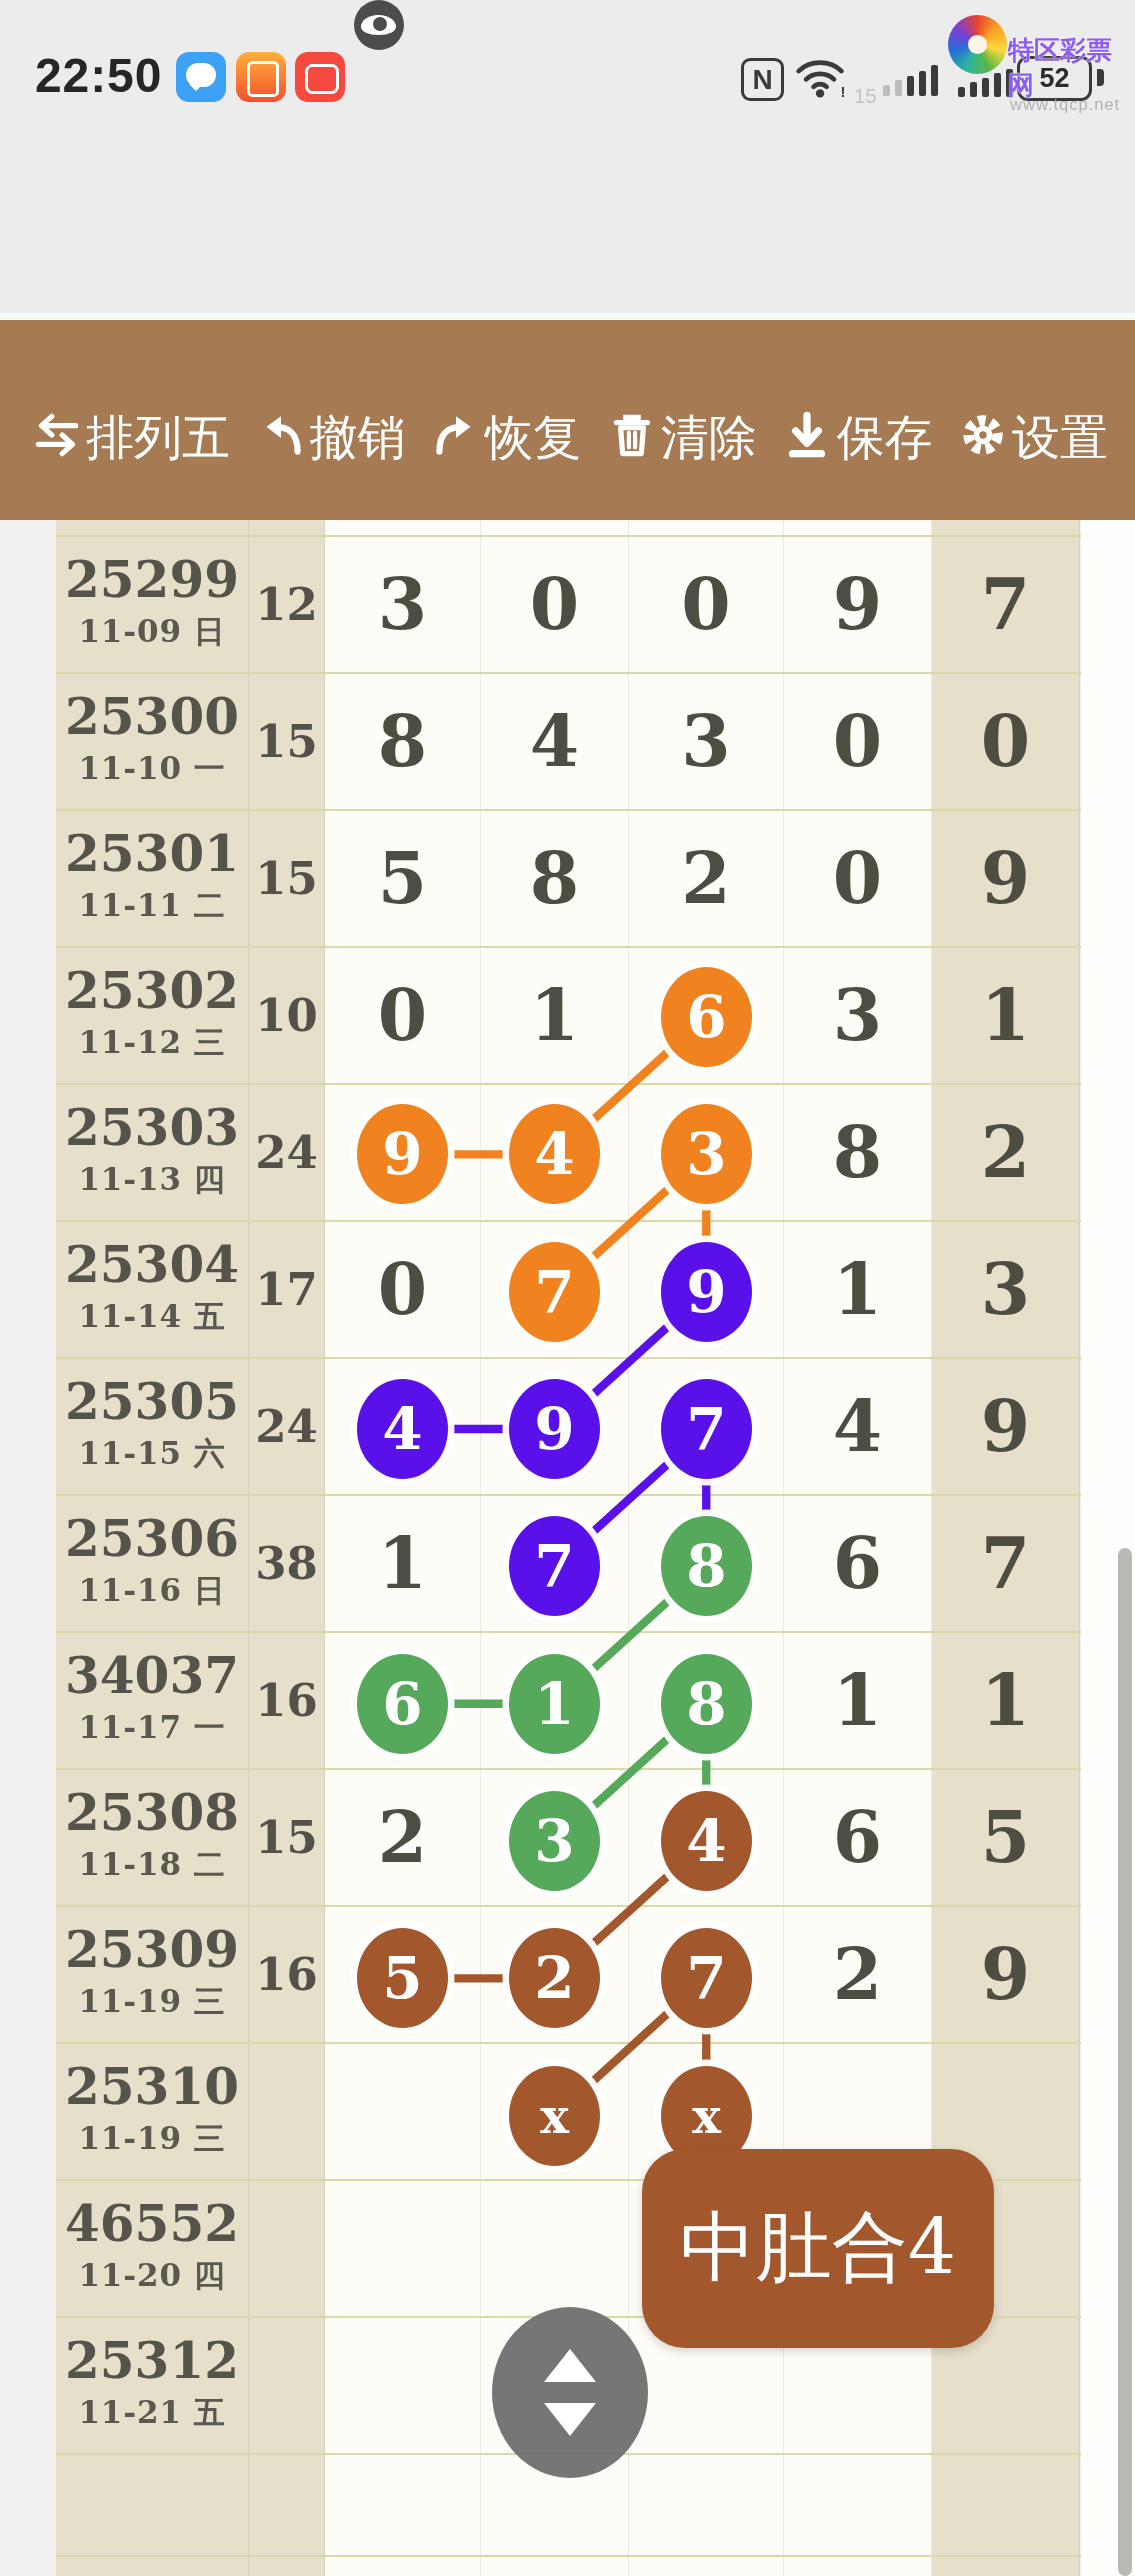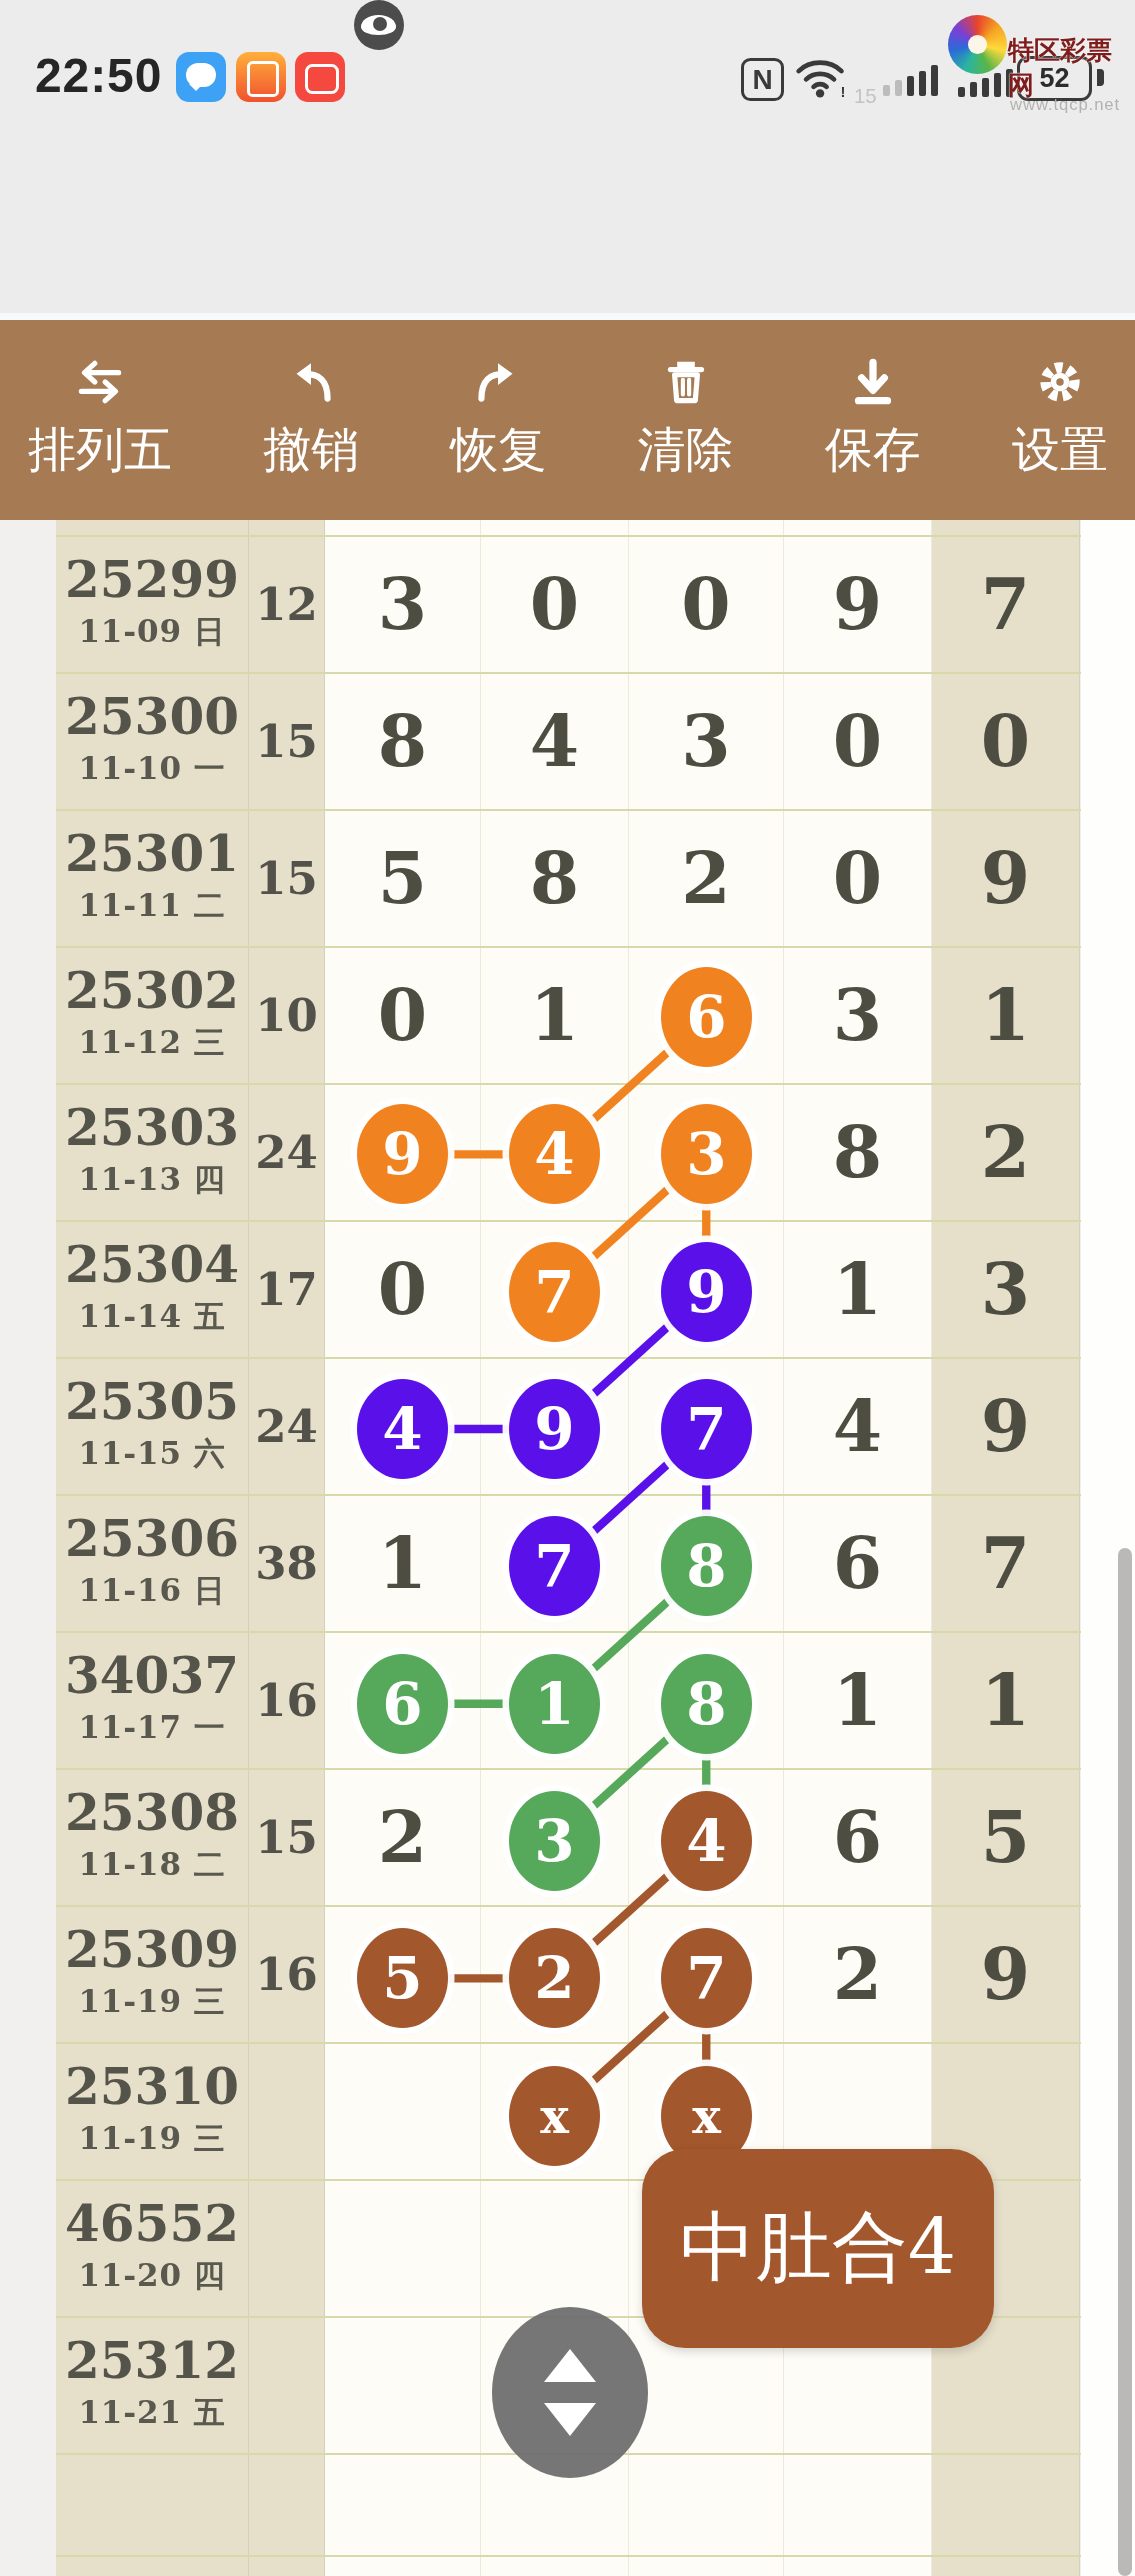--- a/index.html
+++ b/index.html
@@ -32,37 +32,37 @@
   #bars1{left:883px;top:65px;position:absolute;}
   #bars2{left:958px;top:69px;position:absolute;}
   #battery{left:1017px;top:56px;width:69px;height:39px;border:3.7px solid #3a3a3a;border-radius:11px;
            display:flex;align-items:center;justify-content:center;font-size:27px;font-weight:bold;color:#2c2c2c;}
   #batNub{left:1097px;top:69px;width:6.5px;height:16.7px;background:#3a3a3a;border-radius:0 3.7px 3.7px 0;}
 
   
   #logoSwirl{left:948px;top:15px;width:59px;height:59px;border-radius:50%;
              background:conic-gradient(#e8452c,#f5a623,#ffd93b,#59b54a,#2ab5a0,#2b6bd8,#7b3fd4,#e8452c);}
   #logoSwirl .hole{position:absolute;left:20.4px;top:20.4px;width:18.6px;height:18.6px;background:#fdf6e8;border-radius:50%;}
-  #logoName{left:1008px;top:33px;font-size:26px;font-weight:bold;color:#7f1d1d;
+  #logoName{left:1008px;top:33px;font-size:26px;font-weight:bold;color:#8b5cf6;
             text-shadow:0 0 1.9px #ffffff,0 0 0.9px #ffffff;letter-spacing:0px;}
   #logoUrl{left:1010px;top:95px;font-size:16.7px;color:#b3b2b0;letter-spacing:0.9px;}
 
   
   #titleBar{left:0;top:125px;width:1136px;height:195px;background:#ececec;}
   #titleBar .sheen{position:absolute;left:0;bottom:0;width:100%;height:7.4px;background:#f7fafb;}
   #closeBtn{left:42px;top:197px;width:65px;height:58px;}
   #pageTitle{left:0;top:156px;width:1136px;text-align:center;font-size:53px;font-weight:bold;color:#1d1d1d;}
   #pageUrl{left:0;top:252px;width:1136px;text-align:center;font-size:39px;color:#8f8f8f;}
   #menuBtn{left:985px;top:215px;width:89px;height:28px;display:flex;justify-content:space-between;align-items:center;}
   #menuBtn i{width:14px;height:14px;border-radius:50%;background:#2a2a2a;}
 
   
   #toolbar{left:0;top:320px;width:1136px;height:200px;background:#a67a53;
            display:flex;justify-content:space-between;padding:0 28px;box-sizing:border-box;}
-  .tb-item{display:flex;flex-direction:column;align-items:center;justify-content:flex-start;padding-top:33px;cursor:pointer;}
+  .tb-item{display:flex;flex-direction:row;align-items:center;justify-content:flex-start;padding-top:33px;cursor:pointer;}
   .tb-item svg{width:58px;height:58px;}
   .tb-item .lbl{margin-top:3.7px;font-size:48px;color:#ffffff;white-space:nowrap;}
 
   
   #tableArea{left:0;top:520px;width:1136px;height:2056px;background:#f1f0ee;}
   #rightStrip{left:1081px;top:520px;width:55px;height:2056px;background:#fefefd;}
   #lotteryTable{left:56px;top:520px;width:1025px;}
   .trow{display:flex;height:137px;border-bottom:2.8px solid #d8d9aa;box-sizing:border-box;}
   .trow.sliver{height:16.7px;}
   .trow.fill1{height:102px;}

